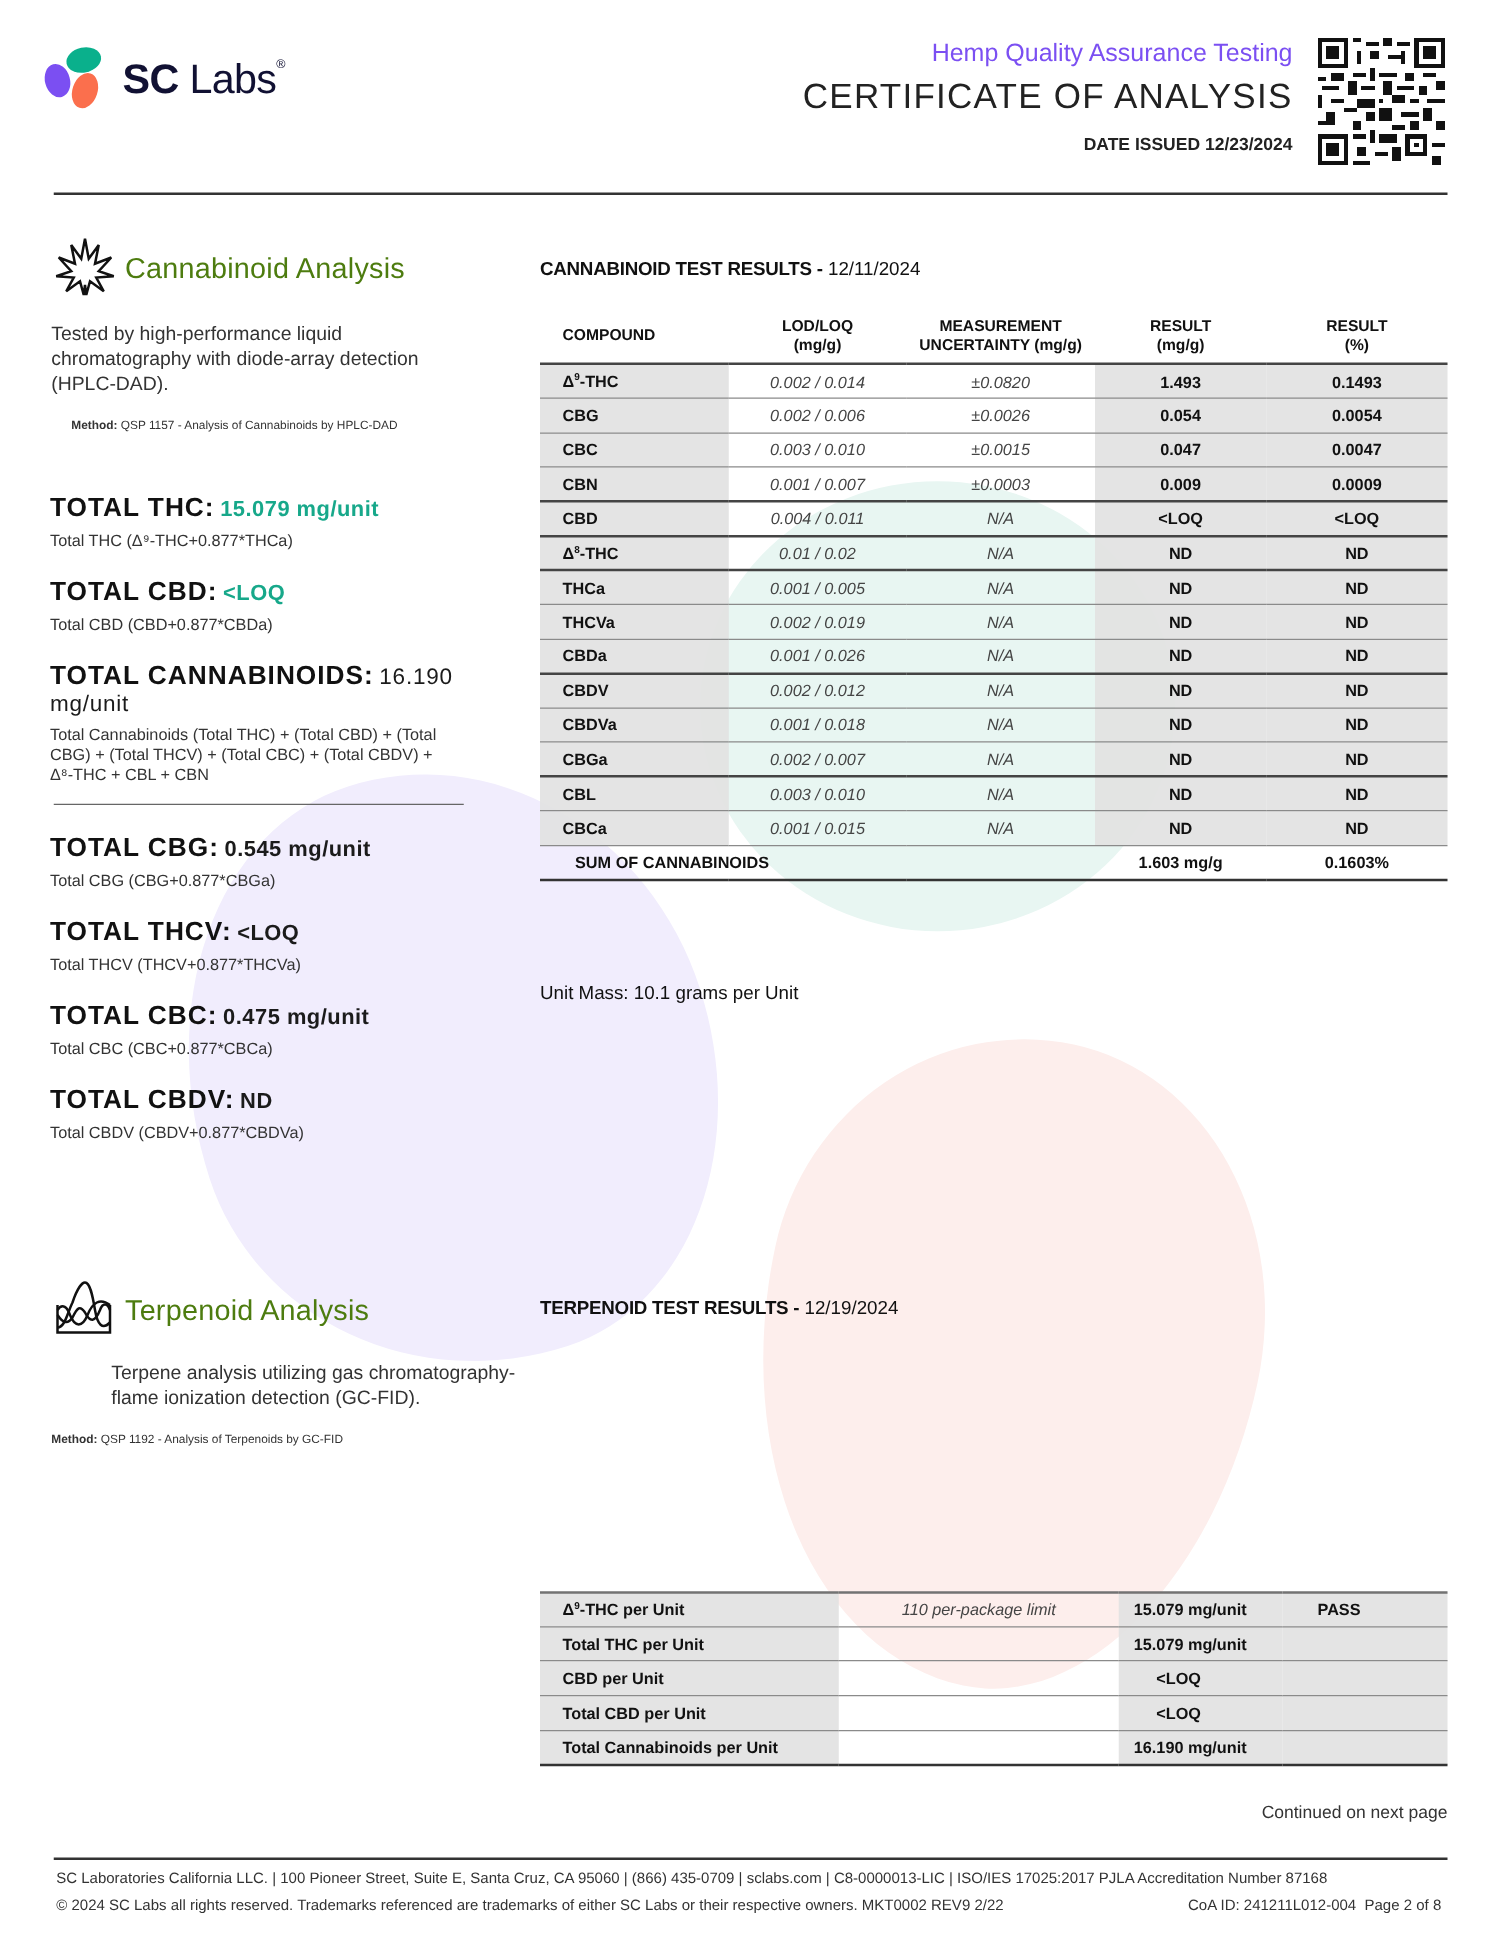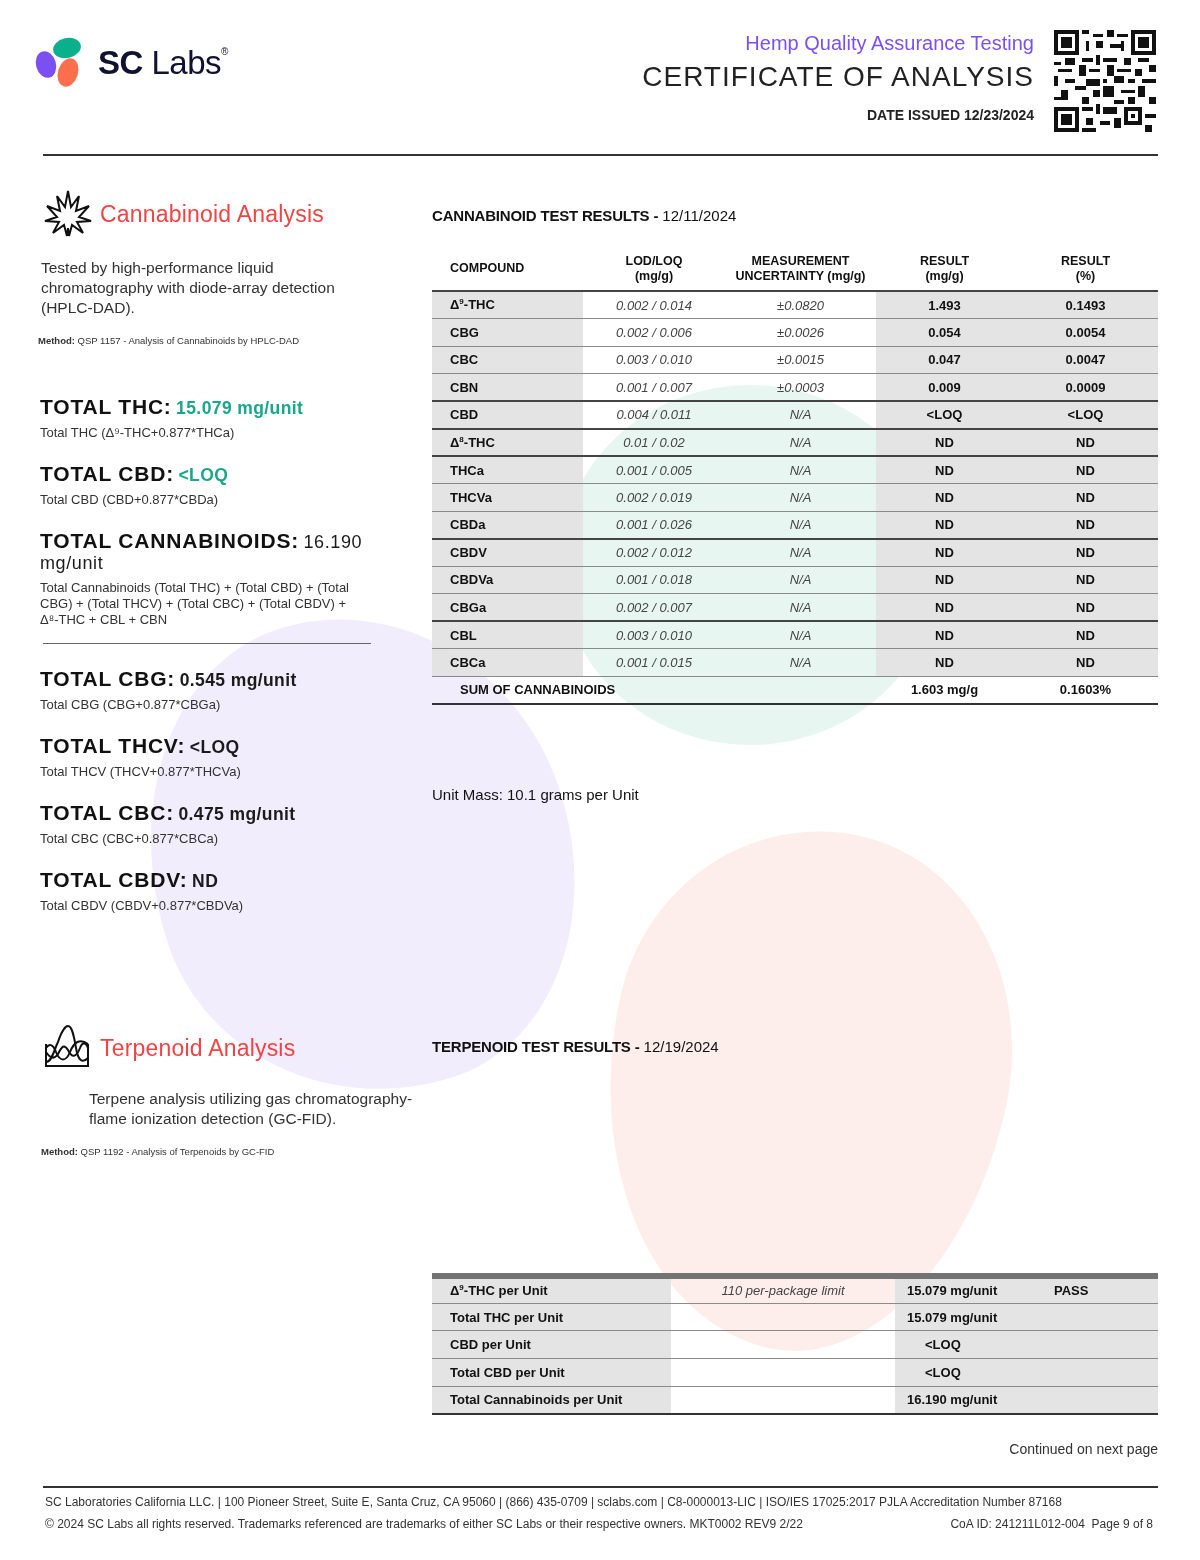--- a/index.html
+++ b/index.html
@@ -30,21 +30,21 @@
   .subtitle { font-size: 20px; color: #7b4ff2; font-weight: 400; }
   .coa-title { font-size: 28px; color: #222; letter-spacing: 1px; margin-top: 6px; }
   .date-issued { font-size: 14px; color: #222; margin-top: 14px; font-weight: 600; }
   .qr { position: absolute; right: 44px; top: 30px; width: 102px; height: 102px; }
 
   .rule-top { position: absolute; left: 43px; top: 154px; width: 1115px; height: 2px; background: #333; }
 
   
   .section-head { position: absolute; display: flex; align-items: center; }
   .section-head .icon { width: 52px; height: 52px; }
-  .section-head .title { font-size: 23px; font-weight: 400; color: #ef4444; margin-left: 6px; letter-spacing: 0.2px; }
+  .section-head .title { font-size: 23px; font-weight: 400; color: #4d7c0f; margin-left: 6px; letter-spacing: 0.2px; }
   .desc { position: absolute; font-size: 15.5px; line-height: 20px; color: #333; }
   .method { position: absolute; font-size: 9.5px; color: #333; }
   .method b { font-weight: 700; }
 
   .total { position: absolute; left: 40px; }
   .total .label { font-size: 21px; font-weight: 700; letter-spacing: 0.8px; color: #111; }
   .total .val { font-size: 17.5px; font-weight: 700; letter-spacing: 0.4px; }
   .total .val.green { color: #17a88a; }
   .total .formula { font-size: 13px; color: #333; margin-top: 6px; line-height: 16px; }
   .left-rule { position: absolute; left: 43px; top: 643px; width: 328px; height: 1px; background: #666; }
@@ -59,21 +59,21 @@
   td { height: 27.5px; text-align: center; vertical-align: middle; border-bottom: 1.5px solid #8a8a8a; color: #111; }
   td.comp { text-align: left; padding-left: 18px; font-weight: 700; background: rgba(226,226,226,0.92); }
   td.lod, td.unc { font-style: italic; color: #444; }
   td.res { font-weight: 700; background: rgba(226,226,226,0.92); }
   .cann td.lod, .cann td.unc { background: rgba(255,255,255,0); }
   td sup { font-size: 8px; }
   tr.sum td { border-bottom: 2px solid #333; font-weight: 700; background: transparent; }
   tr.sum td.sumlabel { text-align: left; padding-left: 28px; }
   tr.heavy td { border-bottom: 2px solid #444; }
 
-  .unit-tbl { border-top: 6px solid #737373; }
+  .unit-tbl { border-top: 2px solid #737373; }
   .unit-tbl td { height: 27.7px; }
   .unit-tbl td.comp { padding-left: 18px; }
   .unit-tbl td.limit { font-style: italic; color: #444; }
   .unit-tbl td.uval { text-align: left; padding-left: 12px; font-weight: 700; background: rgba(226,226,226,0.92); }
   .unit-tbl td.uval.center { text-align: left; padding-left: 30px; }
   .unit-tbl td.status { font-weight: 700; background: rgba(226,226,226,0.92); text-align: left; padding-left: 28px; }
   .unit-tbl tr:last-child td { border-bottom: 2px solid #333; }
 
   .continued { position: absolute; right: 42px; top: 1441px; font-size: 14px; color: #333; }
 
@@ -174,21 +174,21 @@
 </div>
 <div class="rule-top layer"></div>
 
 <div class="section-head layer" style="left:42px; top:188px;">
   <svg class="icon" viewBox="0 0 52 52">
     <path d="M26 3 L29 19 L37 8 L34 23 L47 18 L37 29 L49 33 L35 34 L41 45 L30 37 L27 48 L26 40 L25 48 L22 37 L11 45 L17 34 L3 33 L15 29 L5 18 L18 23 L15 8 L23 19 Z" fill="none" stroke="#111" stroke-width="2" stroke-linejoin="miter"></path>
   </svg>
   <span class="title">Cannabinoid Analysis</span>
 </div>
 <div class="desc layer" style="left:41px; top:258px; width:340px;">Tested by high-performance liquid chromatography with diode-array detection (HPLC-DAD).</div>
-<div class="method layer" style="left:38px; top:335px;text-align:center;"><b>Method:</b> <span>QSP 1157 - Analysis of Cannabinoids by HPLC-DAD</span></div>
+<div class="method layer" style="left:57px; top:335px;text-align:center;"><b>Method:</b> <span>QSP 1157 - Analysis of Cannabinoids by HPLC-DAD</span></div>
 
 <div class="total layer" style="top:395px;">
   <div><span class="label">TOTAL THC:</span> <span class="val green">15.079 mg/unit</span></div>
   <div class="formula">Total THC (Δ⁹-THC+0.877*THCa)</div>
 </div>
 <div class="total layer" style="top:462px;">
   <div><span class="label">TOTAL CBD:</span> <span class="val green">&lt;LOQ</span></div>
   <div class="formula">Total CBD (CBD+0.877*CBDa)</div>
 </div>
 <div class="total layer" style="top:529px; width:365px;">
@@ -395,13 +395,13 @@
 <div class="desc layer" style="left:41px; top:1089px; width:350px;margin-left:48px;">Terpene analysis utilizing gas chromatography-flame ionization detection (GC-FID).</div>
 <div class="method layer" style="left:41px; top:1146px;"><b>Method:</b> <span>QSP 1192 - Analysis of Terpenoids by GC-FID</span></div>
 
 <div class="tbl-title layer" style="left:432px; top:1038px;"><b>TERPENOID TEST RESULTS -</b> <span>12/19/2024</span></div>
 
 <div class="continued layer">Continued on next page</div>
 
 <div class="rule-bottom layer"></div>
 <div class="footer-line l1 layer">SC Laboratories California LLC. | 100 Pioneer Street, Suite E, Santa Cruz, CA 95060 | (866) 435-0709 | sclabs.com | C8-0000013-LIC | ISO/IES 17025:2017 PJLA Accreditation Number 87168</div>
 <div class="footer-line l2 layer">© 2024 SC Labs all rights reserved. Trademarks referenced are trademarks of either SC Labs or their respective owners. MKT0002 REV9 2/22</div>
-<div class="footer-right layer"><span>CoA ID: 241211L012-004</span>&nbsp;&nbsp;<span>Page 9 of 8</span></div>
+<div class="footer-right layer"><span>CoA ID: 241211L012-004</span>&nbsp;&nbsp;<span>Page 2 of 8</span></div>
 
 </body></html>

